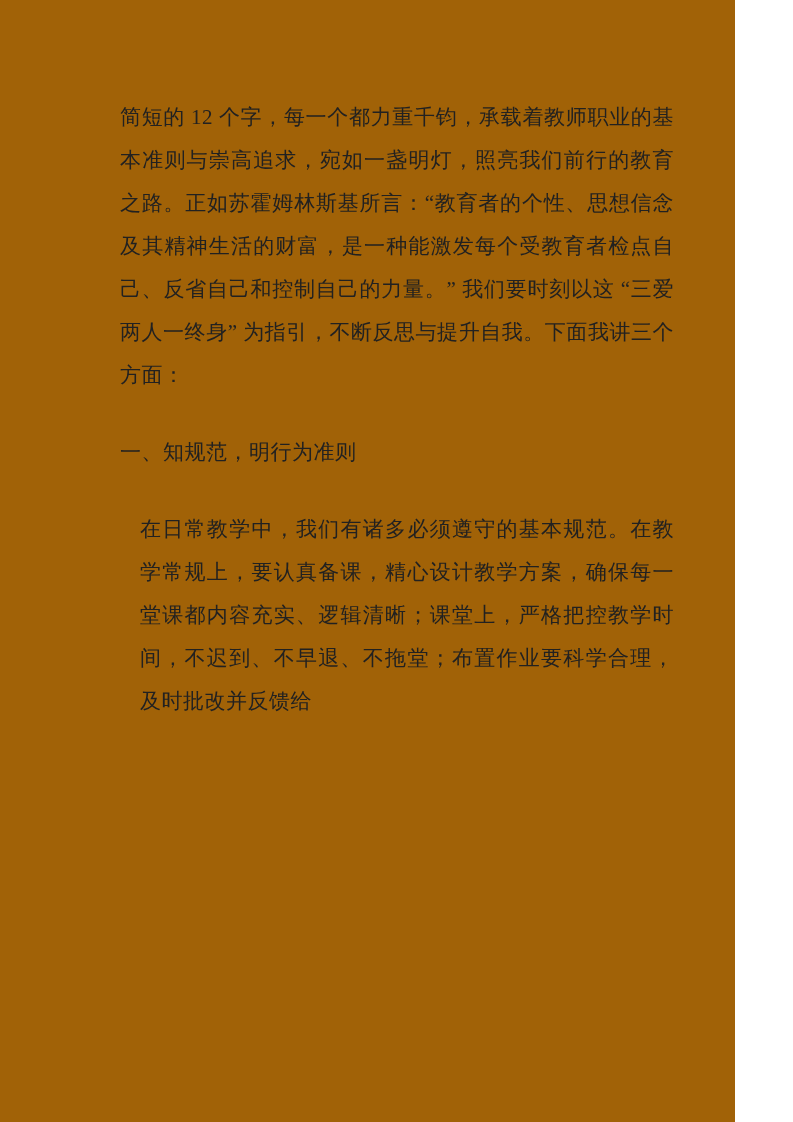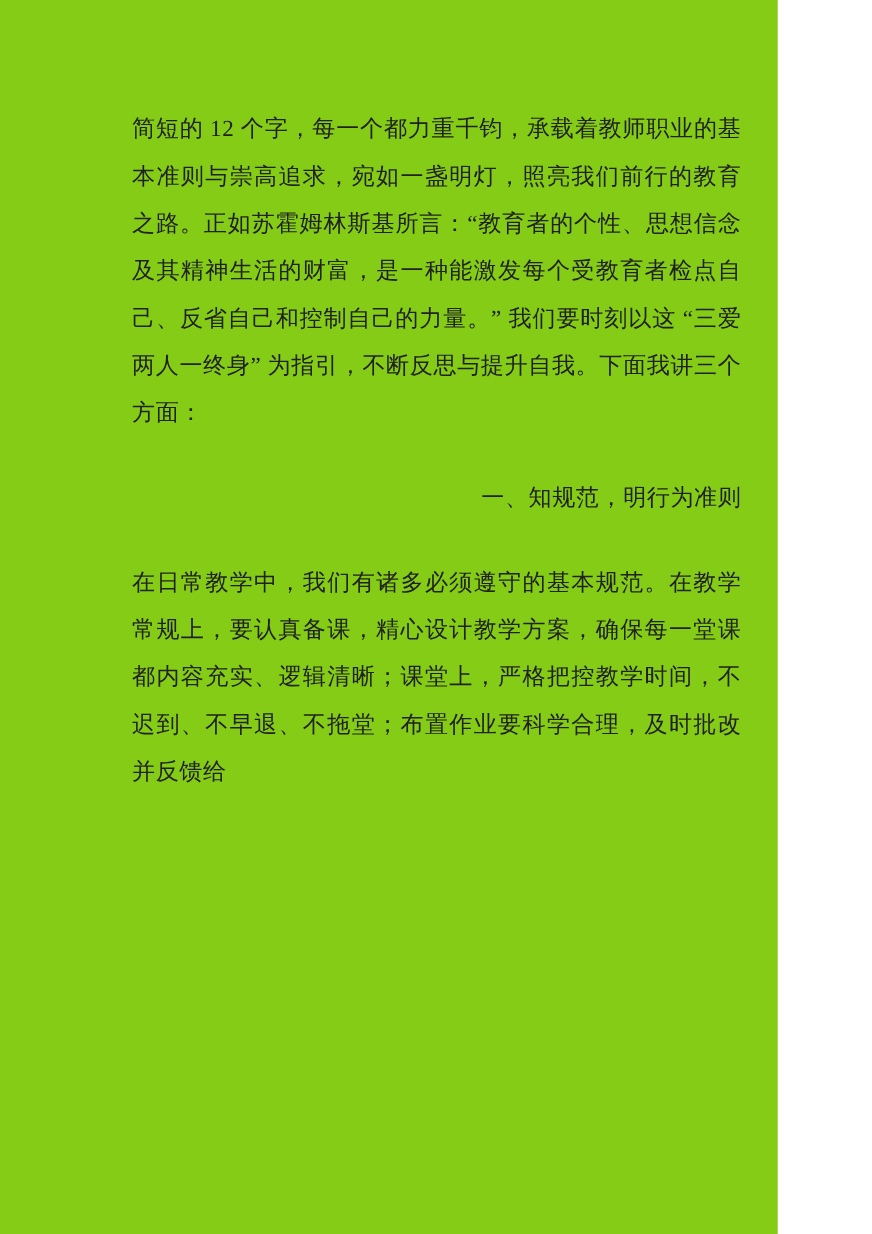--- a/index.html
+++ b/index.html
@@ -2,49 +2,49 @@
 <html><head>
 <meta charset="utf-8">
 <style>
   html, body {
     margin: 0;
     padding: 0;
     background: #ffffff;
   }
   .page {
     position: relative;
-    width: 675px;
+    width: 735px;
     height: 1122px;
-    background: #84cc16;
+    background: #a16207;
     overflow: hidden;
     font-family: "Liberation Serif", "DejaVu Serif", serif;
     color: #212121;
-    padding-left: 32px;
   }
   .content {
     position: absolute;
     left: 120px;
     top: 96px;
     width: 554px;
   }
   .para {
     margin: 0 0 34px 0;
     font-size: 21px;
     line-height: 43px;
     text-align: justify;
     text-justify: inter-character;
     letter-spacing: 0.5px;
     word-break: break-all;
     overflow-wrap: break-word;
   }
   .para.heading {
-    text-align: right;
+    text-align: left;
   }
   .para:last-child {
     margin-bottom: 0;
+    margin-left: 20px;
   }
 </style>
 </head>
 <body>
 
 <div class="page">
   <div class="content">
     <p class="para">简短的 12 个字，每一个都力重千钧，承载着教师职业的基本准则与崇高追求，宛如一盏明灯，照亮我们前行的教育之路。正如苏霍姆林斯基所言：“教育者的个性、思想信念及其精神生活的财富，是一种能激发每个受教育者检点自己、反省自己和控制自己的力量。” 我们要时刻以这 “三爱两人一终身” 为指引，不断反思与提升自我。下面我讲三个方面：</p>
     <p class="para heading">一、知规范，明行为准则</p>
     <p class="para">在日常教学中，我们有诸多必须遵守的基本规范。在教学常规上，要认真备课，精心设计教学方案，确保每一堂课都内容充实、逻辑清晰；课堂上，严格把控教学时间，不迟到、不早退、不拖堂；布置作业要科学合理，及时批改并反馈给</p>

